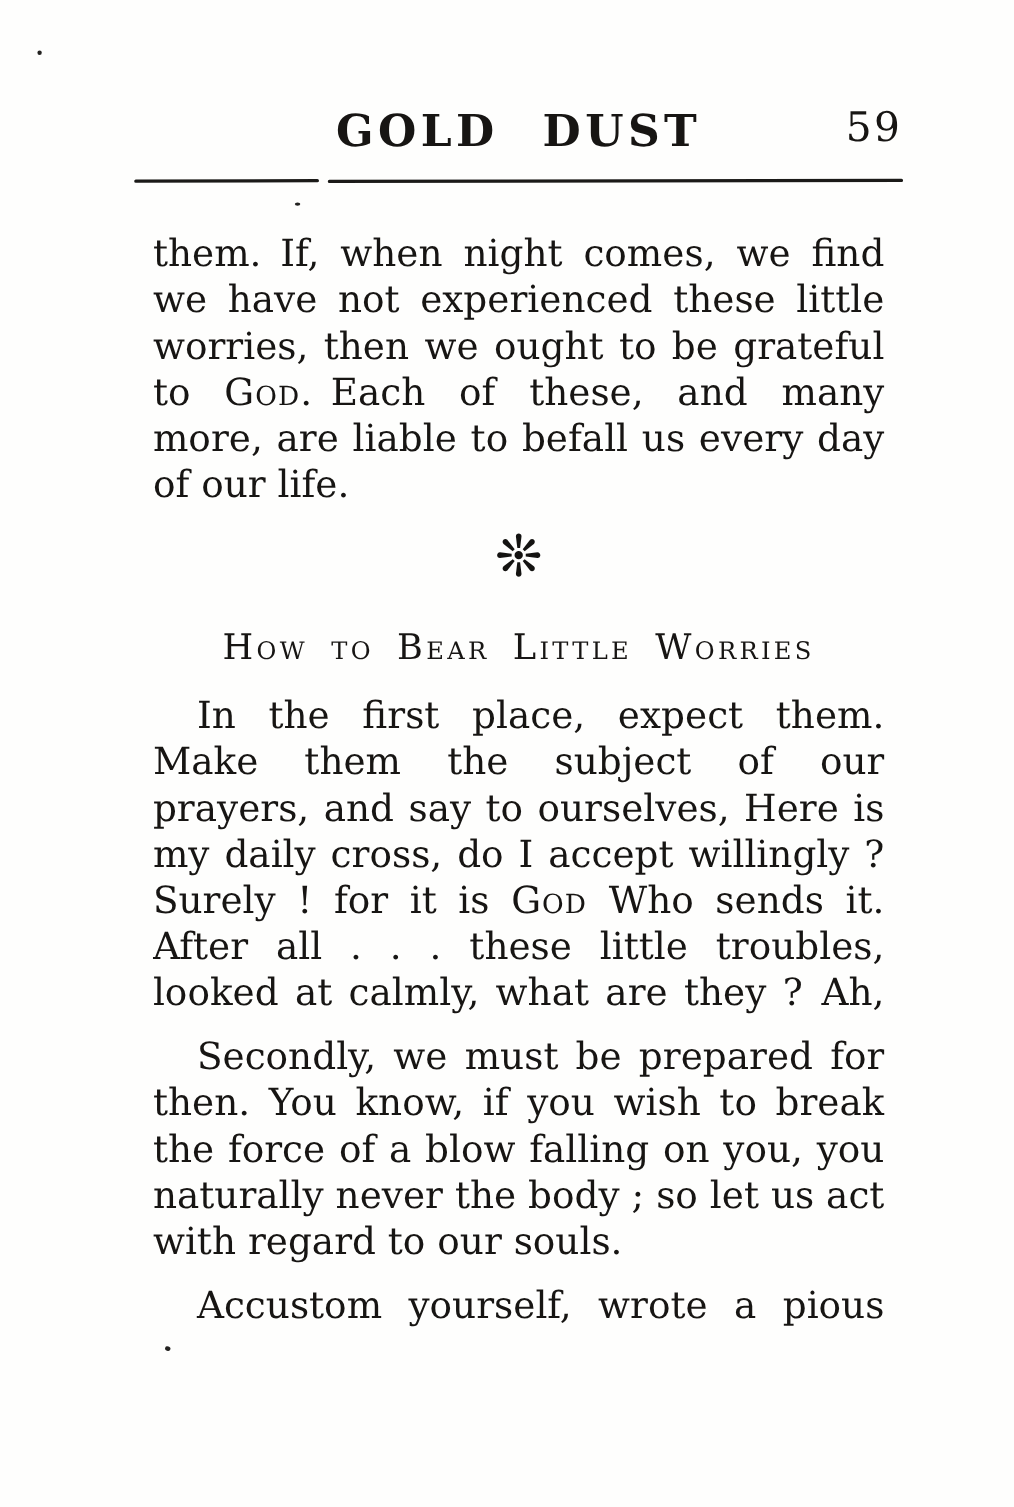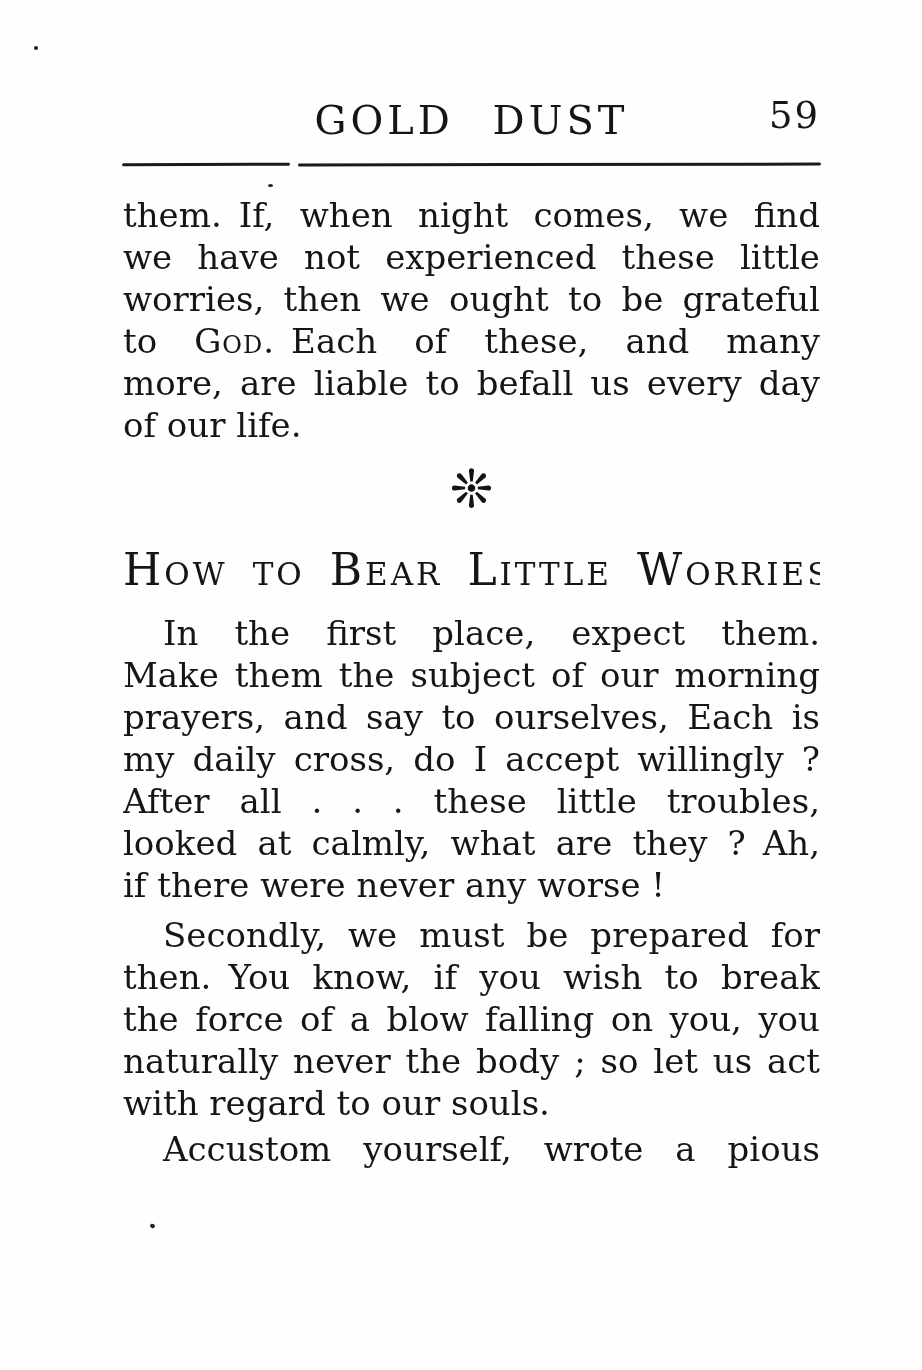--- a/index.html
+++ b/index.html
@@ -21,21 +21,21 @@
   .header-row {
     position: absolute;
     left: 123px;
     top: 94px;
     width: 697px;
     height: 52px;
   }
   .running-title {
     text-align: center;
     font-size: 40px;
-    font-weight: normal;
+    font-weight: bold;
     letter-spacing: 4px;
     word-spacing: 22px;
     line-height: 52px;
     white-space: nowrap;
   }
   .page-number {
     position: absolute;
     right: 0;
     top: 0;
     font-size: 37px;
@@ -54,21 +54,21 @@
 
   
   .body-text {
     position: absolute;
     left: 123px;
     top: 194px;
     width: 697px;
     font-size: 34px;
     line-height: 42px;
   }
-  .paragraph { margin: 0; }
+  .paragraph { margin: 16px; }
   .line {
     height: 42px;
     overflow: hidden;
     white-space: normal;
   }
   .line.j { text-align: justify; }
   .line.j::after {
     content: "";
     display: inline-block;
     width: 100%;
@@ -85,21 +85,21 @@
     text-align: center;
     font-size: 52px;
     font-family: "DejaVu Sans", sans-serif;
     color: #141311;
   }
   .section-heading {
     margin: 28px 0 0 0;
     height: 44px;
     line-height: 44px;
     text-align: center;
-    font-size: 44px;
+    font-size: 32px;
     font-weight: normal;
     font-variant: small-caps;
     letter-spacing: 3px;
     word-spacing: 8px;
     white-space: nowrap;
     overflow: hidden;
   }
 
   
   .para-group-main .paragraph:nth-child(1) { margin-top: 20px; }
@@ -142,25 +142,25 @@
       </div>
 
     <div class="ornament">❊</div>
 
     <h2 class="section-heading">How to Bear Little Worries</h2>
 
     <div class="para-group-main">
         <div class="paragraph">
           <div class="line j ind"><span>In the first place, expect them.</span></div>
           <div class="line j"><span>Make them the subject of our morning</span></div>
-          <div class="line j"><span>prayers, and say to ourselves, Each is</span></div>
+          <div class="line j"><span>prayers, and say to ourselves, Here is</span></div>
           <div class="line j"><span>my daily cross, do I accept willingly ?</span></div>
+          <div class="line j"><span>Surely ! for it is </span><span class="sc">God</span><span> Who sends it.</span></div>
           <div class="line j"><span>After all . . . these little troubles,</span></div>
           <div class="line j"><span>looked at calmly, what are they ? Ah,</span></div>
-          <div class="line"><span>if there were never any worse !</span></div>
         </div>
         <div class="paragraph">
           <div class="line j ind"><span>Secondly, we must be prepared for</span></div>
           <div class="line j"><span>then. You know, if you wish to break</span></div>
           <div class="line j"><span>the force of a blow falling on you, you</span></div>
           <div class="line j"><span>naturally never the body ; so let us act</span></div>
           <div class="line"><span>with regard to our souls.</span></div>
         </div>
         <div class="paragraph">
           <div class="line j ind"><span>Accustom yourself, wrote a pious</span></div>

